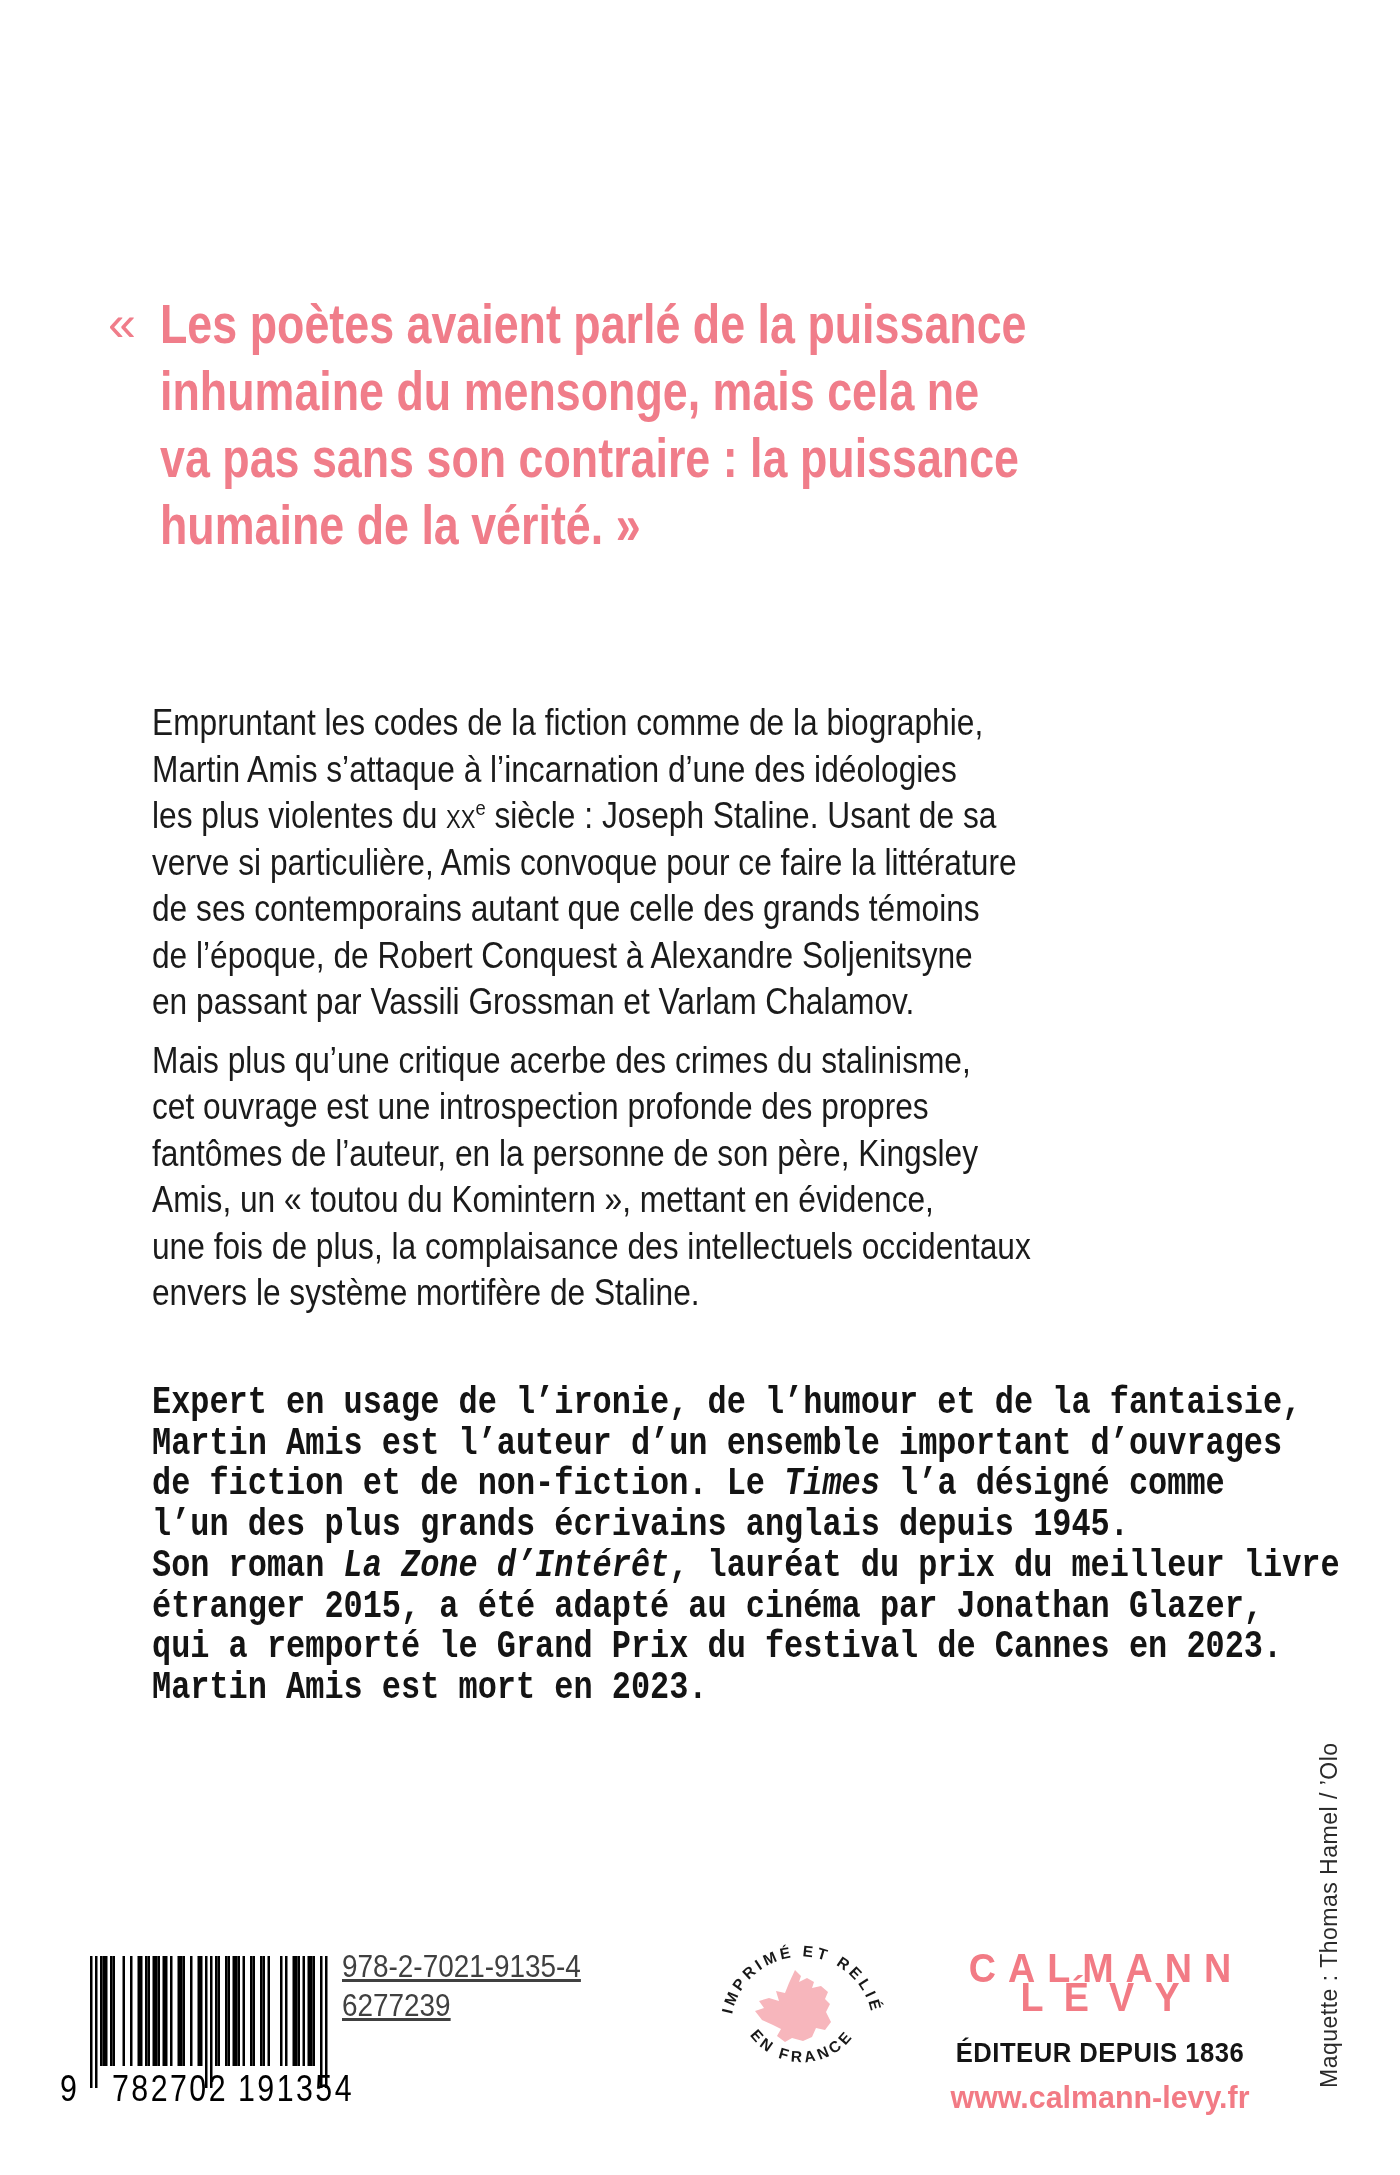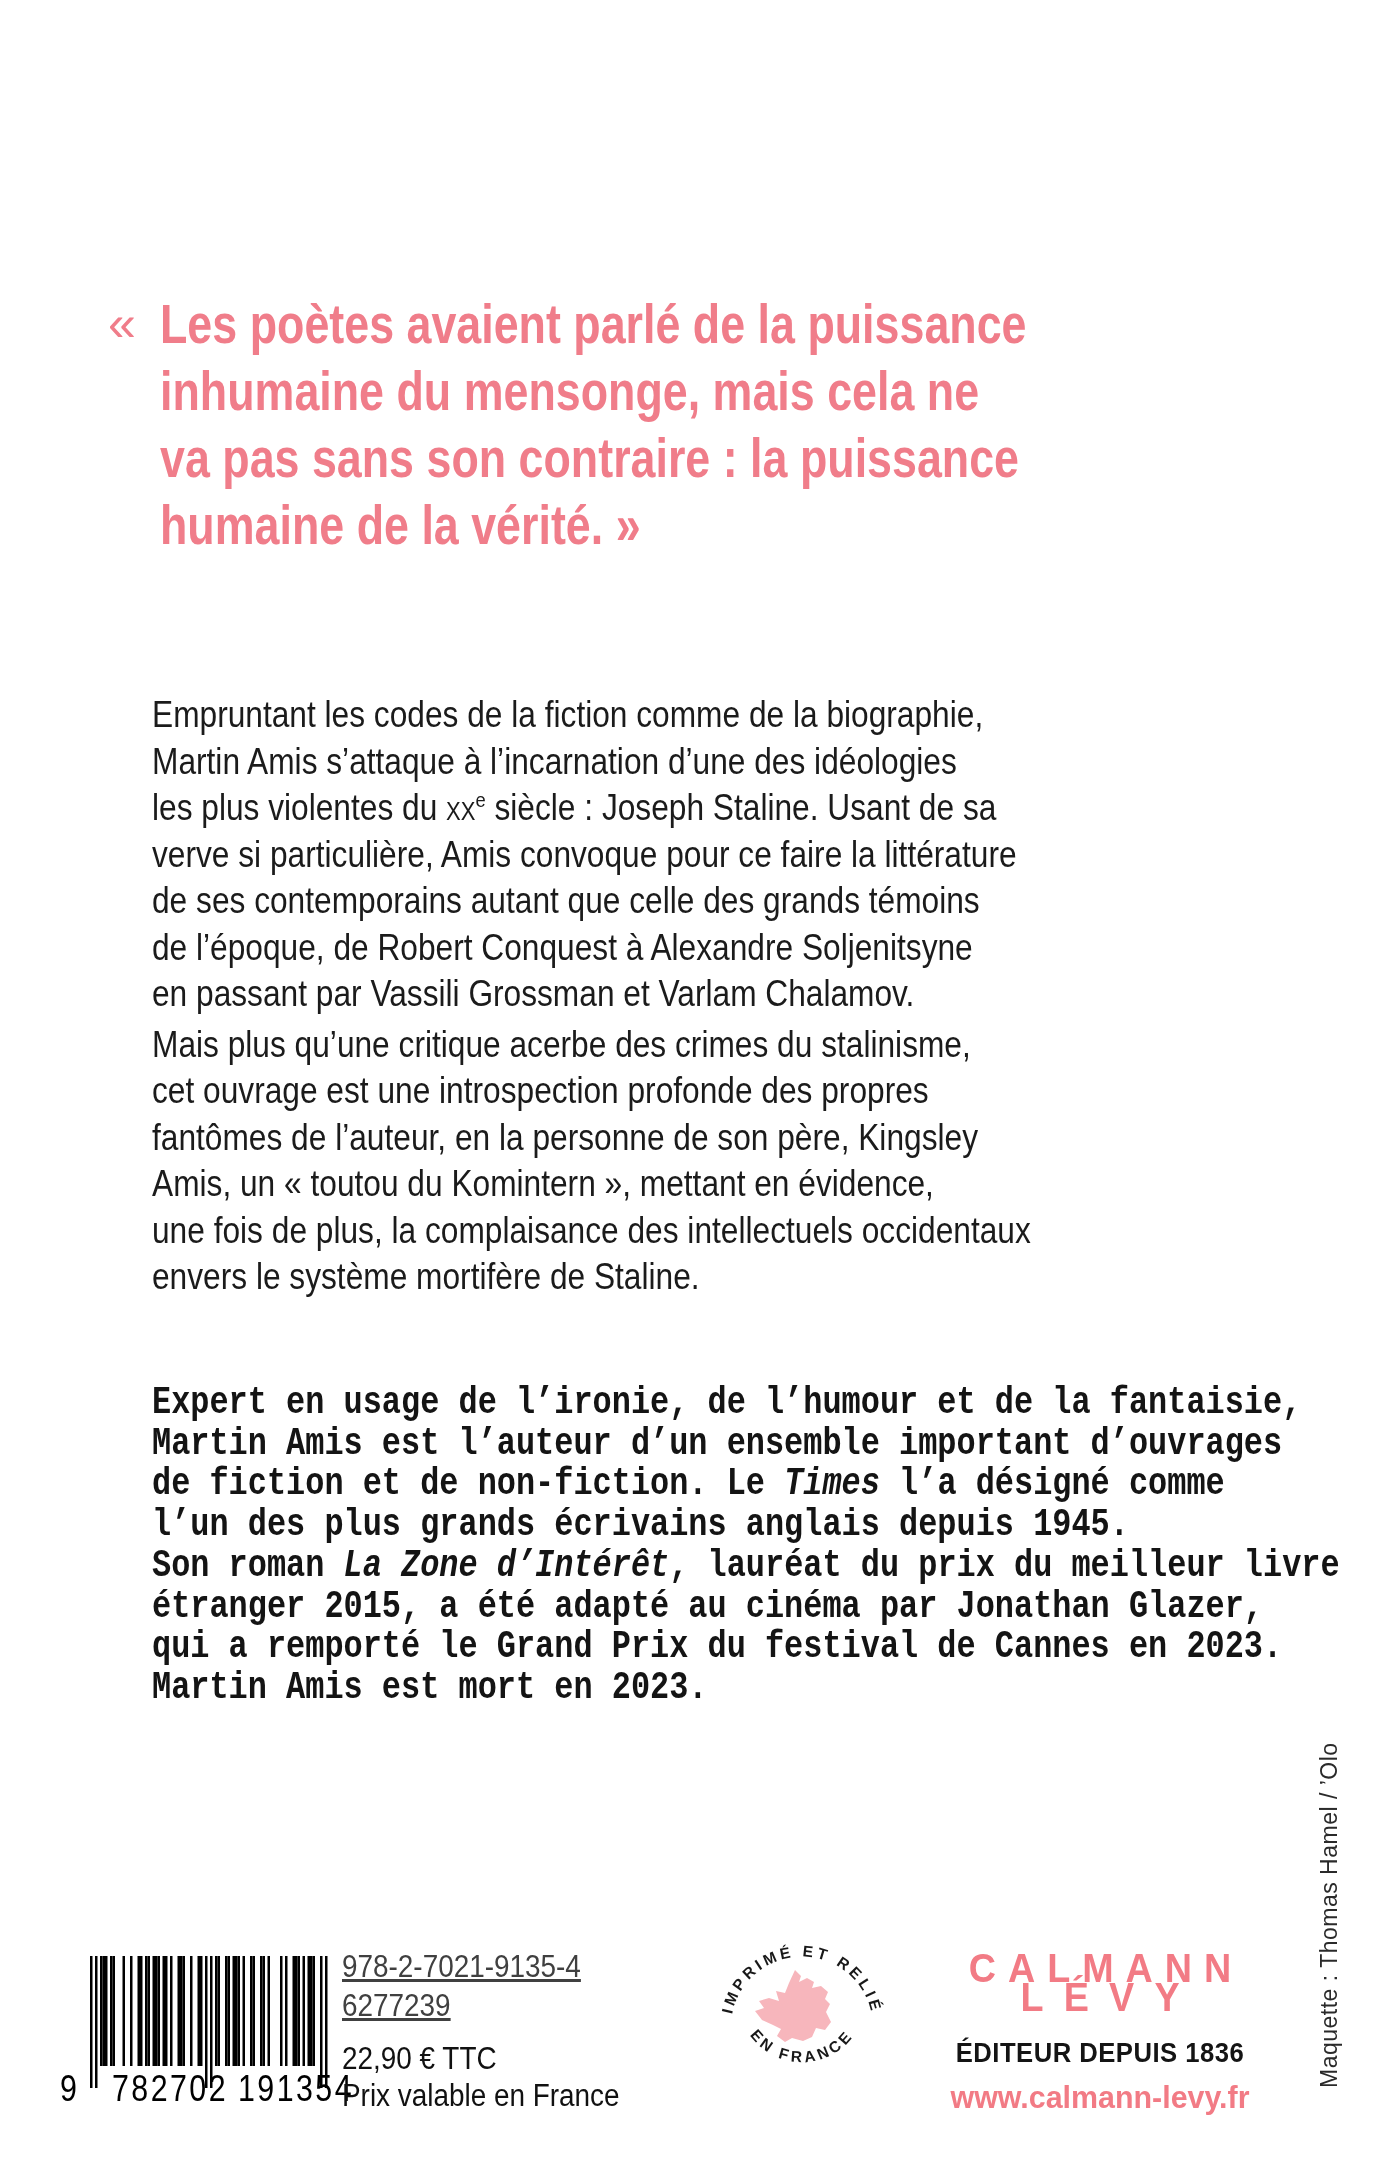--- a/index.html
+++ b/index.html
@@ -14,21 +14,21 @@
     font-weight:700;font-size:56px;line-height:67px;
   }
   .quote .tline{transform:scaleX(.80);transform-origin:left center;white-space:nowrap;}
   .quote-open{
     position:absolute;left:-52px;top:0;
     font-weight:400;font-size:50px;line-height:67px;
   }
   
   .synopsis{position:absolute;left:152px;top:688px;width:1150px;
     font-size:36px;line-height:46.5px;color:#1b1b1b;}
-  .synopsis .para{margin:4px 0 2px 0;}
+  .synopsis .para{margin:12px 0 2px 0;}
   .synopsis .tline{transform:scaleX(.88);transform-origin:left center;white-space:nowrap;}
   
   .bio{position:absolute;left:152px;top:1383px;width:1160px;
     font-family:Liberation Mono, monospace;font-weight:700;
     font-size:38px;line-height:40.7px;color:#141414;}
   .bio .tline{transform:scaleX(.84);transform-origin:left center;white-space:nowrap;}
   
   .s-i{font-style:italic;}
   .s-sup{vertical-align:super;font-size:58%;line-height:0;}
   .s-sc{font-variant:small-caps;}
@@ -162,24 +162,20 @@
       <rect x="235.0" y="0" width="2.5" height="132" fill="#000"></rect>
     </svg>
   <div class="bc-digit bc-first">9</div>
   <div class="bc-digit bc-g1">782702</div>
   <div class="bc-digit bc-g2">191354</div>
 
   <div class="isbn-block">
     <div>978-2-7021-9135-4</div>
     <div>6277239</div>
   </div>
-  <div class="price-block">
-    <div>22,90 € TTC</div>
-    <div>Prix valable en France</div>
-  </div>
 
   <svg class="stamp" width="180" height="180" viewBox="0 0 180 180">
     <defs>
       <path id="arcTop" d="M 22,116 A 71,71 0 1 1 158,116" fill="none"></path>
       <path id="arcBottom" d="M 28,82 A 64,64 0 0 0 152,82" fill="none"></path>
     </defs>
     <g>
       <path id="franceMap" d="M83,38 L89,44 L87,50 L95,46 L102,50 L100,56 L109,54 L116,60 L113,67 L118,72 L114,80 L119,90 L113,98 L104,96 L100,105 L91,109 L80,106 L73,110 L65,104 L69,97 L61,93 L50,88 L43,79 L52,76 L47,69 L57,66 L67,69 L64,59 L73,61 L77,51 Z" fill="#f7b6bc"></path>
     </g>
     <text font-family="Liberation Sans, sans-serif" font-size="15.5" font-weight="700" fill="#181818" letter-spacing="3.5">

